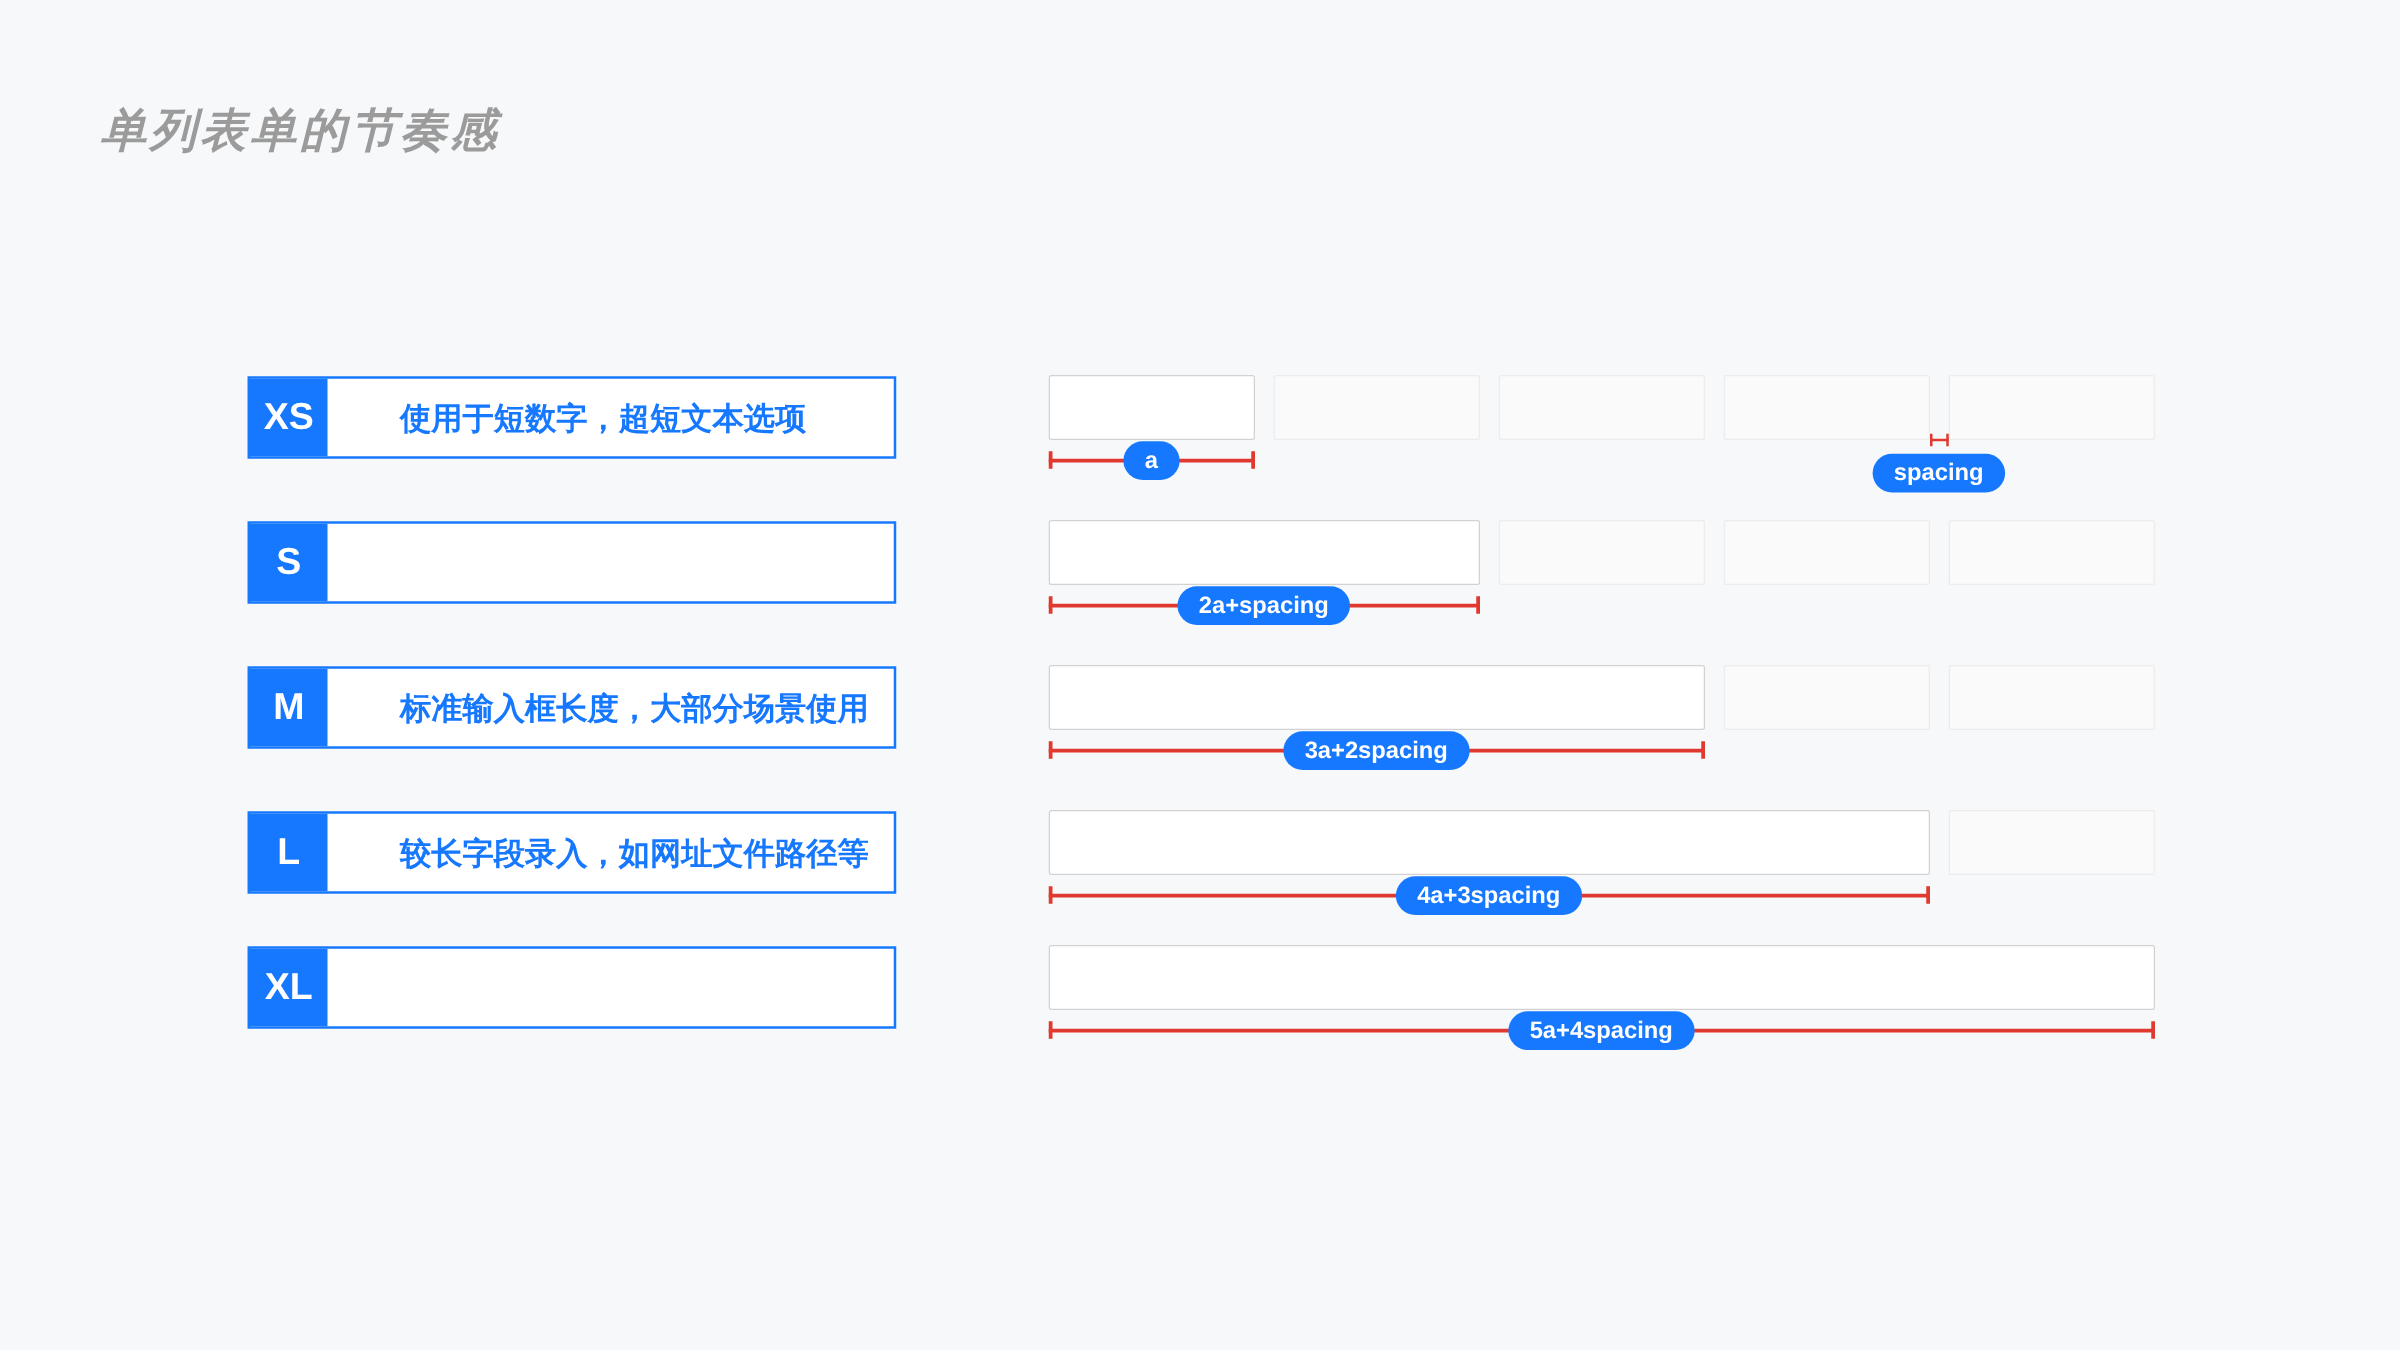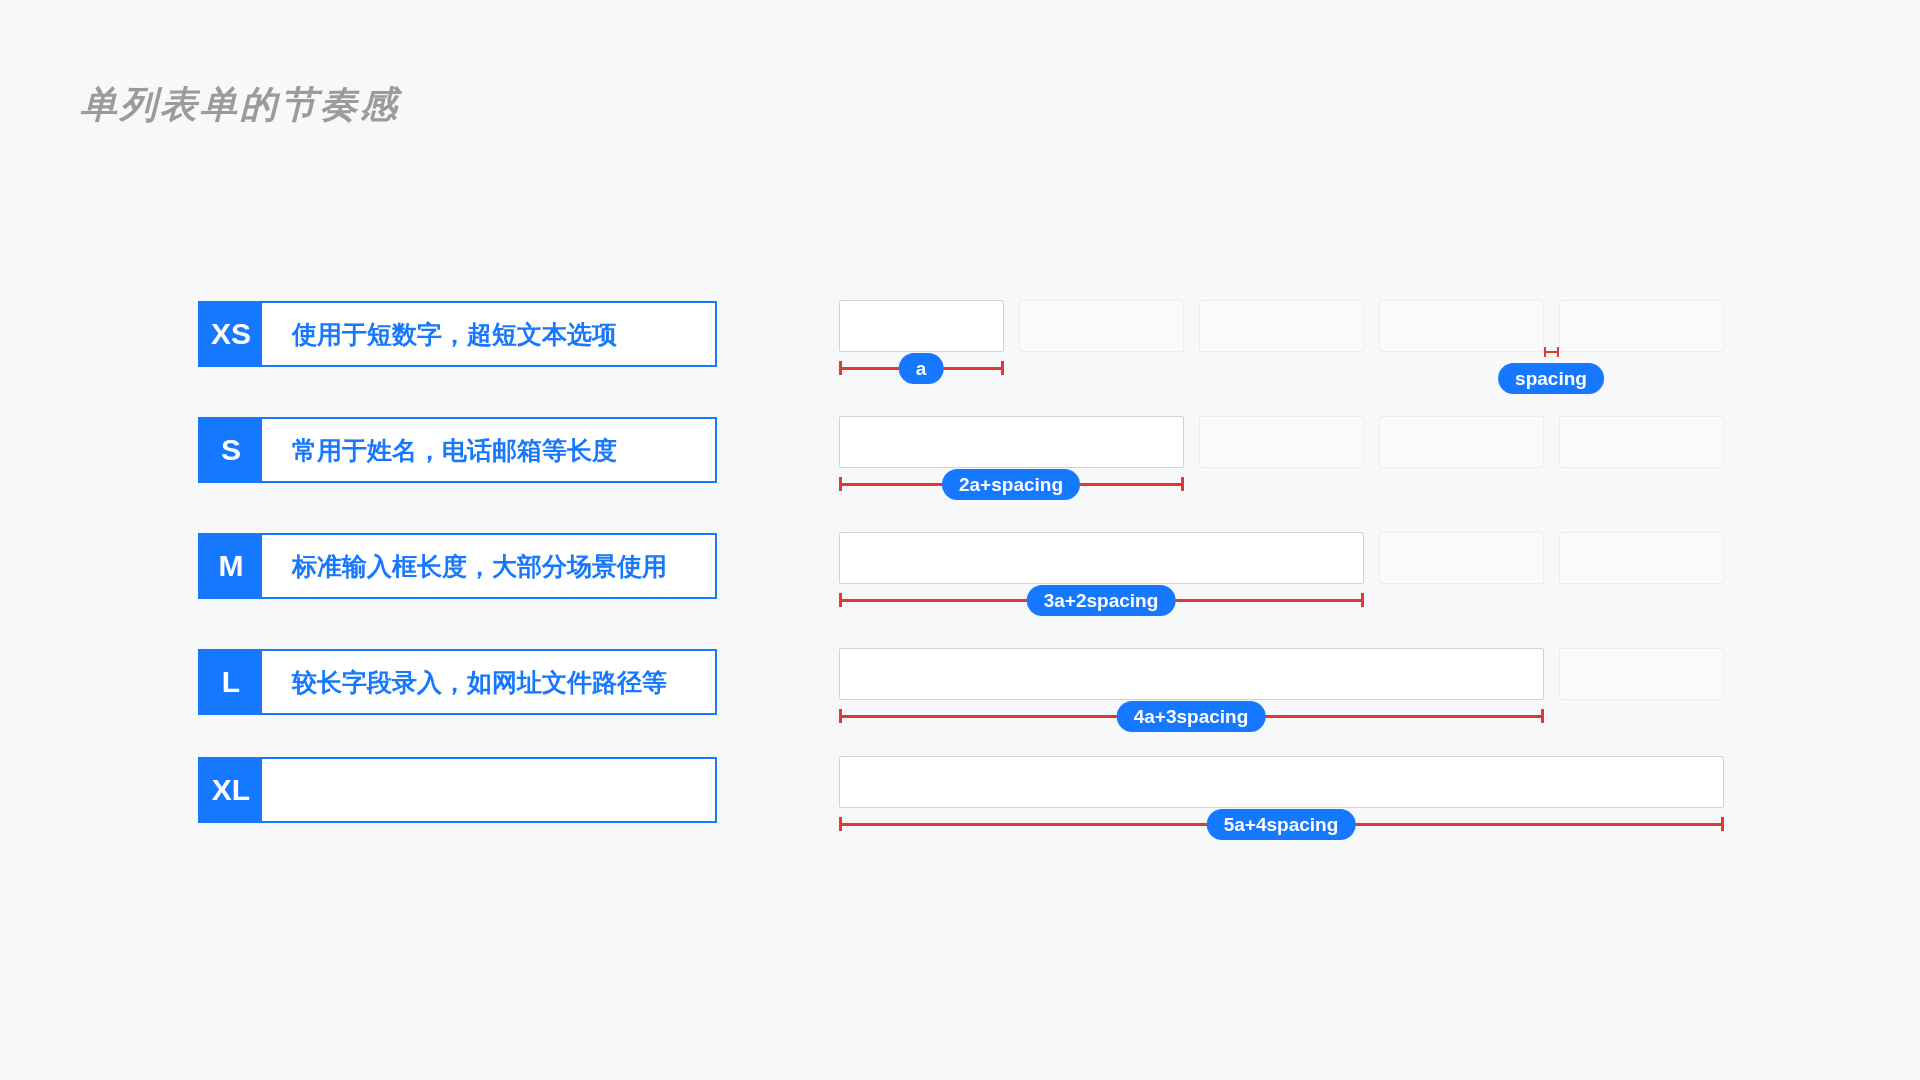--- a/index.html
+++ b/index.html
@@ -27,21 +27,21 @@
     background:#ffffff;border:2px solid #1678ff;
     box-sizing:border-box;display:flex;align-items:stretch;
   }
   .size-badge{
     width:62px;flex:0 0 62px;background:#1678ff;color:#ffffff;
     display:flex;align-items:center;justify-content:center;
     font-size:30px;font-weight:bold;
   }
   .size-desc{
     flex:1;display:flex;align-items:center;
-    padding-left:30px;
+    padding-left:58px;
     color:#1678ff;font-size:25px;font-weight:bold;
     white-space:nowrap;
   }
 
   
   .field-area{position:absolute;left:839px;top:0;width:885px;height:110px;}
   .input-white{
     position:absolute;top:0;height:52px;box-sizing:border-box;
     background:#ffffff;border:1px solid #d2d2d2;border-radius:2px;
   }
@@ -104,21 +104,20 @@
       <div class="mline w1"></div>
       <div class="pill" style="left:82px">a</div>
       <div class="spacing-mark"></div>
       <div class="pill spacing-pill">spacing</div>
     </div>
   </div>
 
   <div class="row" style="top:416px">
     <div class="label-group">
       <div class="size-badge">S</div>
-      <div class="size-desc">常用于姓名，电话邮箱等长度</div>
     </div>
     <div class="field-area">
       <div class="input-white w2"></div>
       <div class="ph px2"></div>
       <div class="ph px3"></div>
       <div class="ph px4"></div>
       <div class="mline w2"></div>
       <div class="pill" style="left:172px">2a+spacing</div>
     </div>
   </div>

